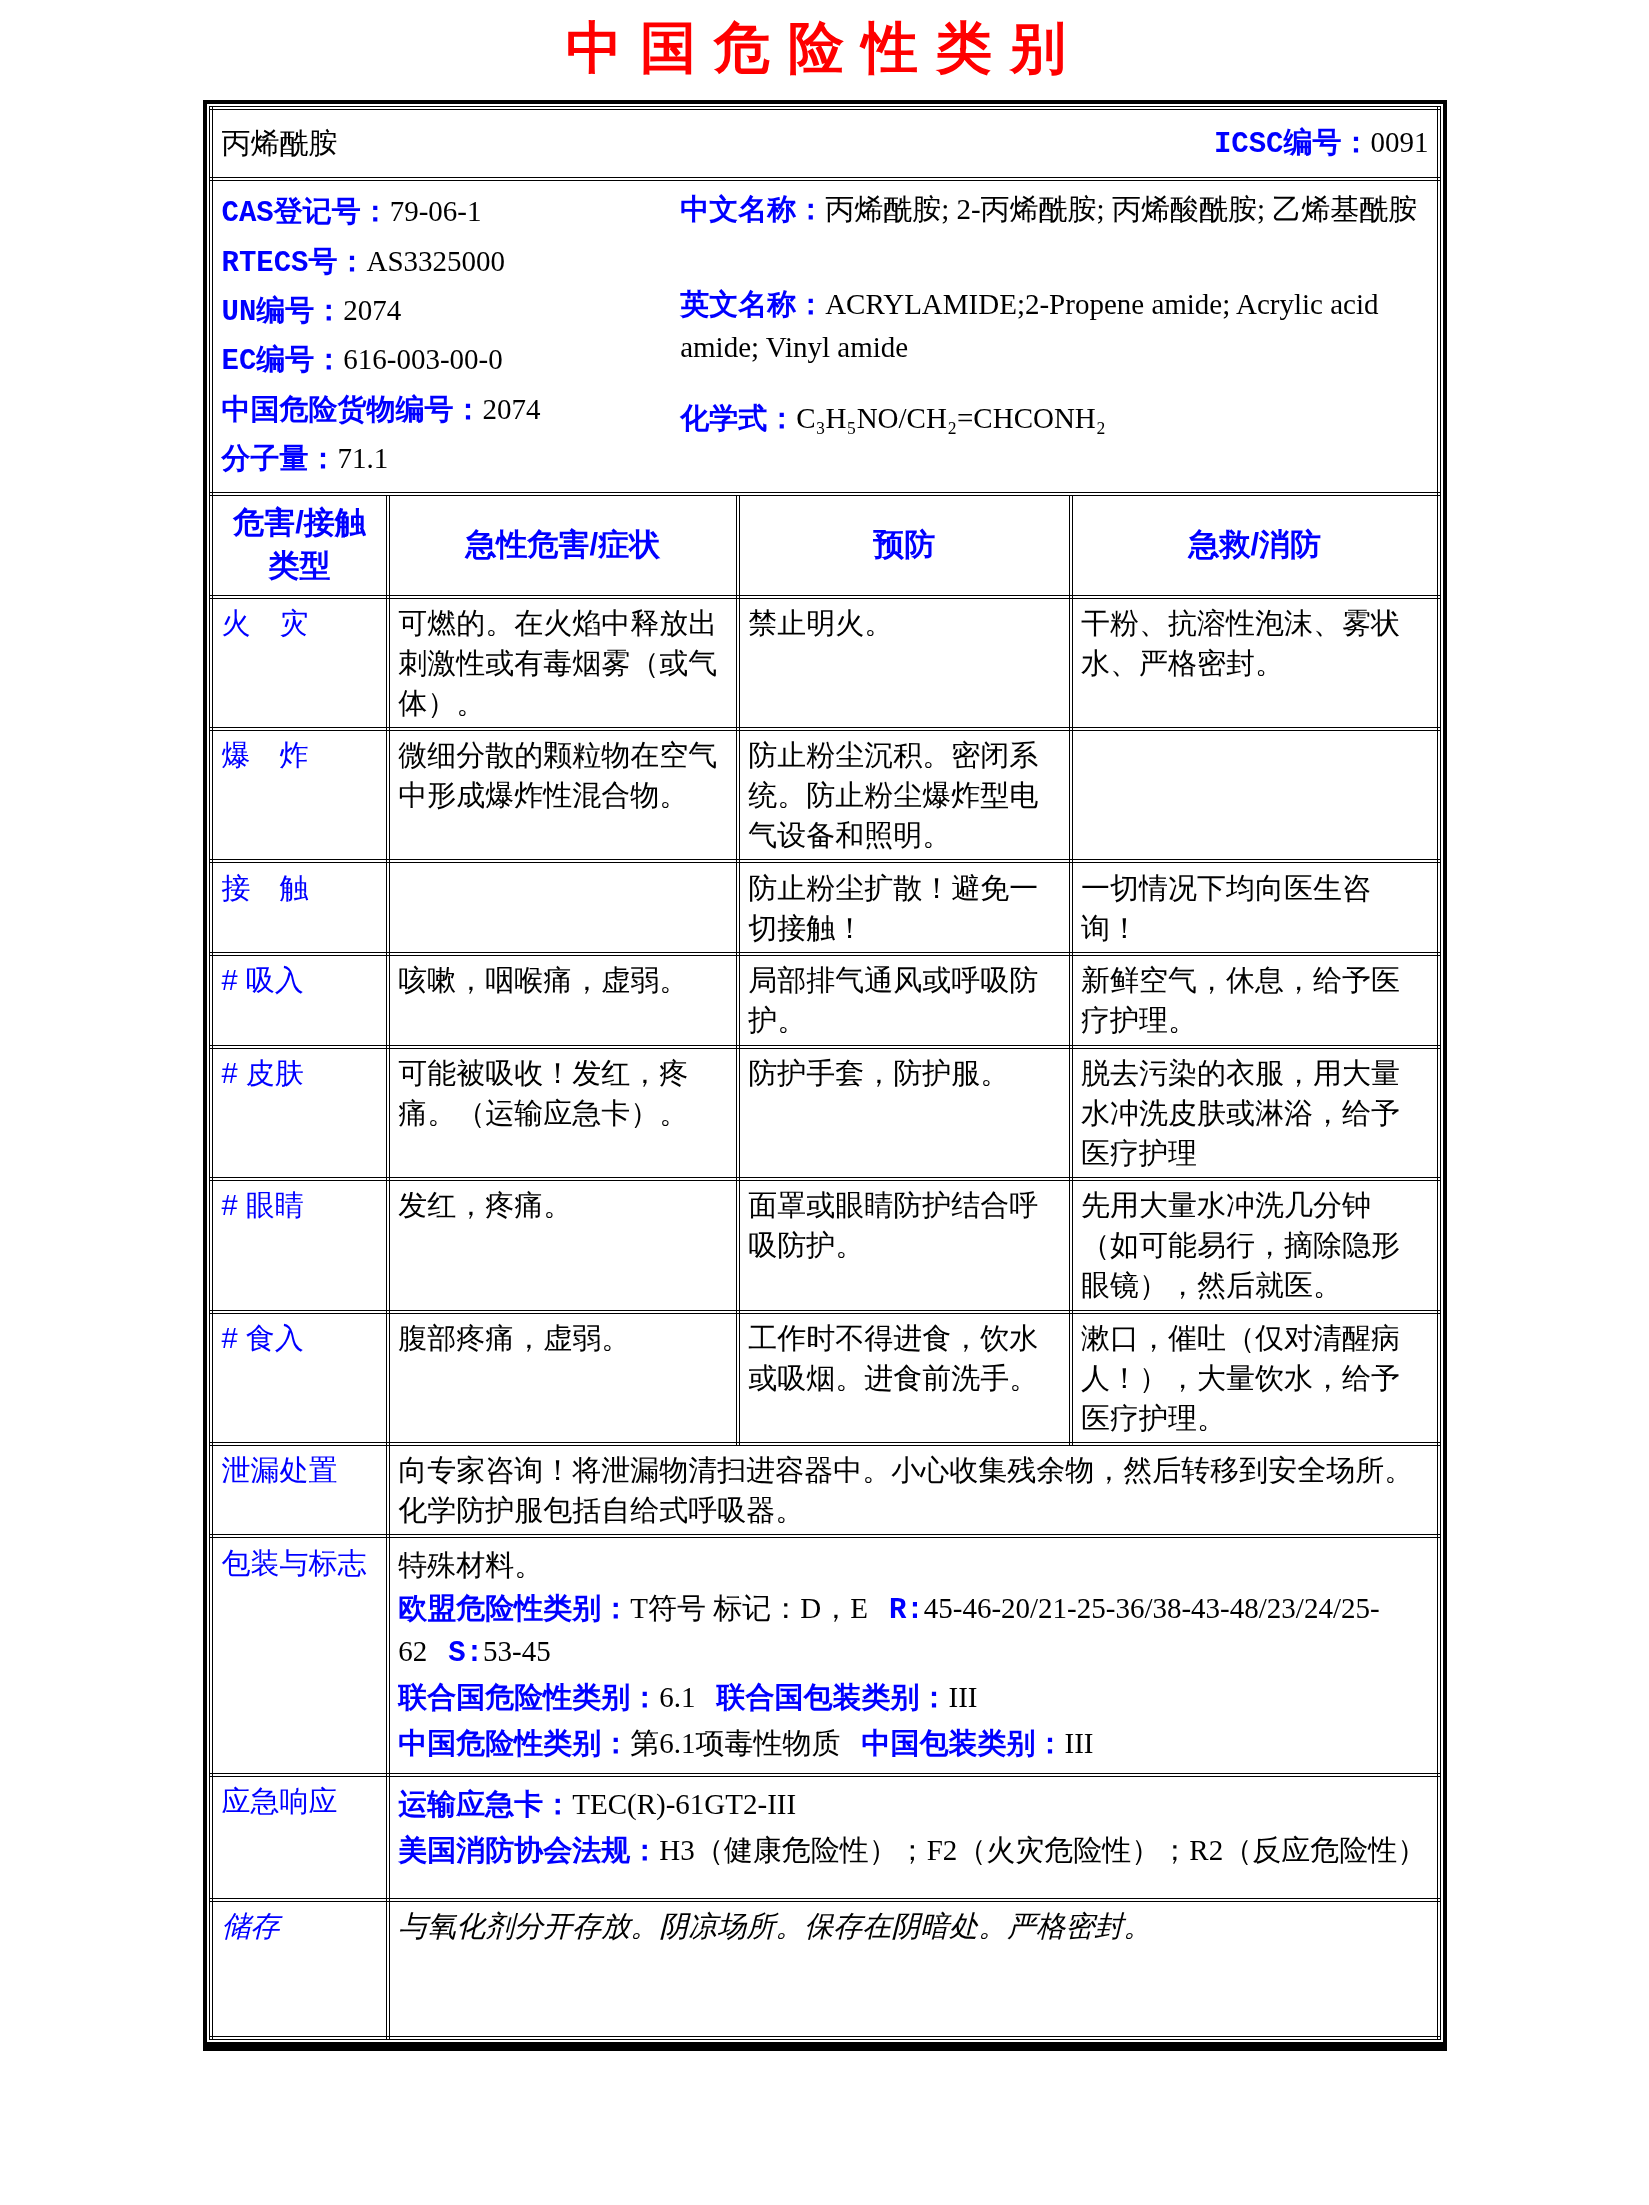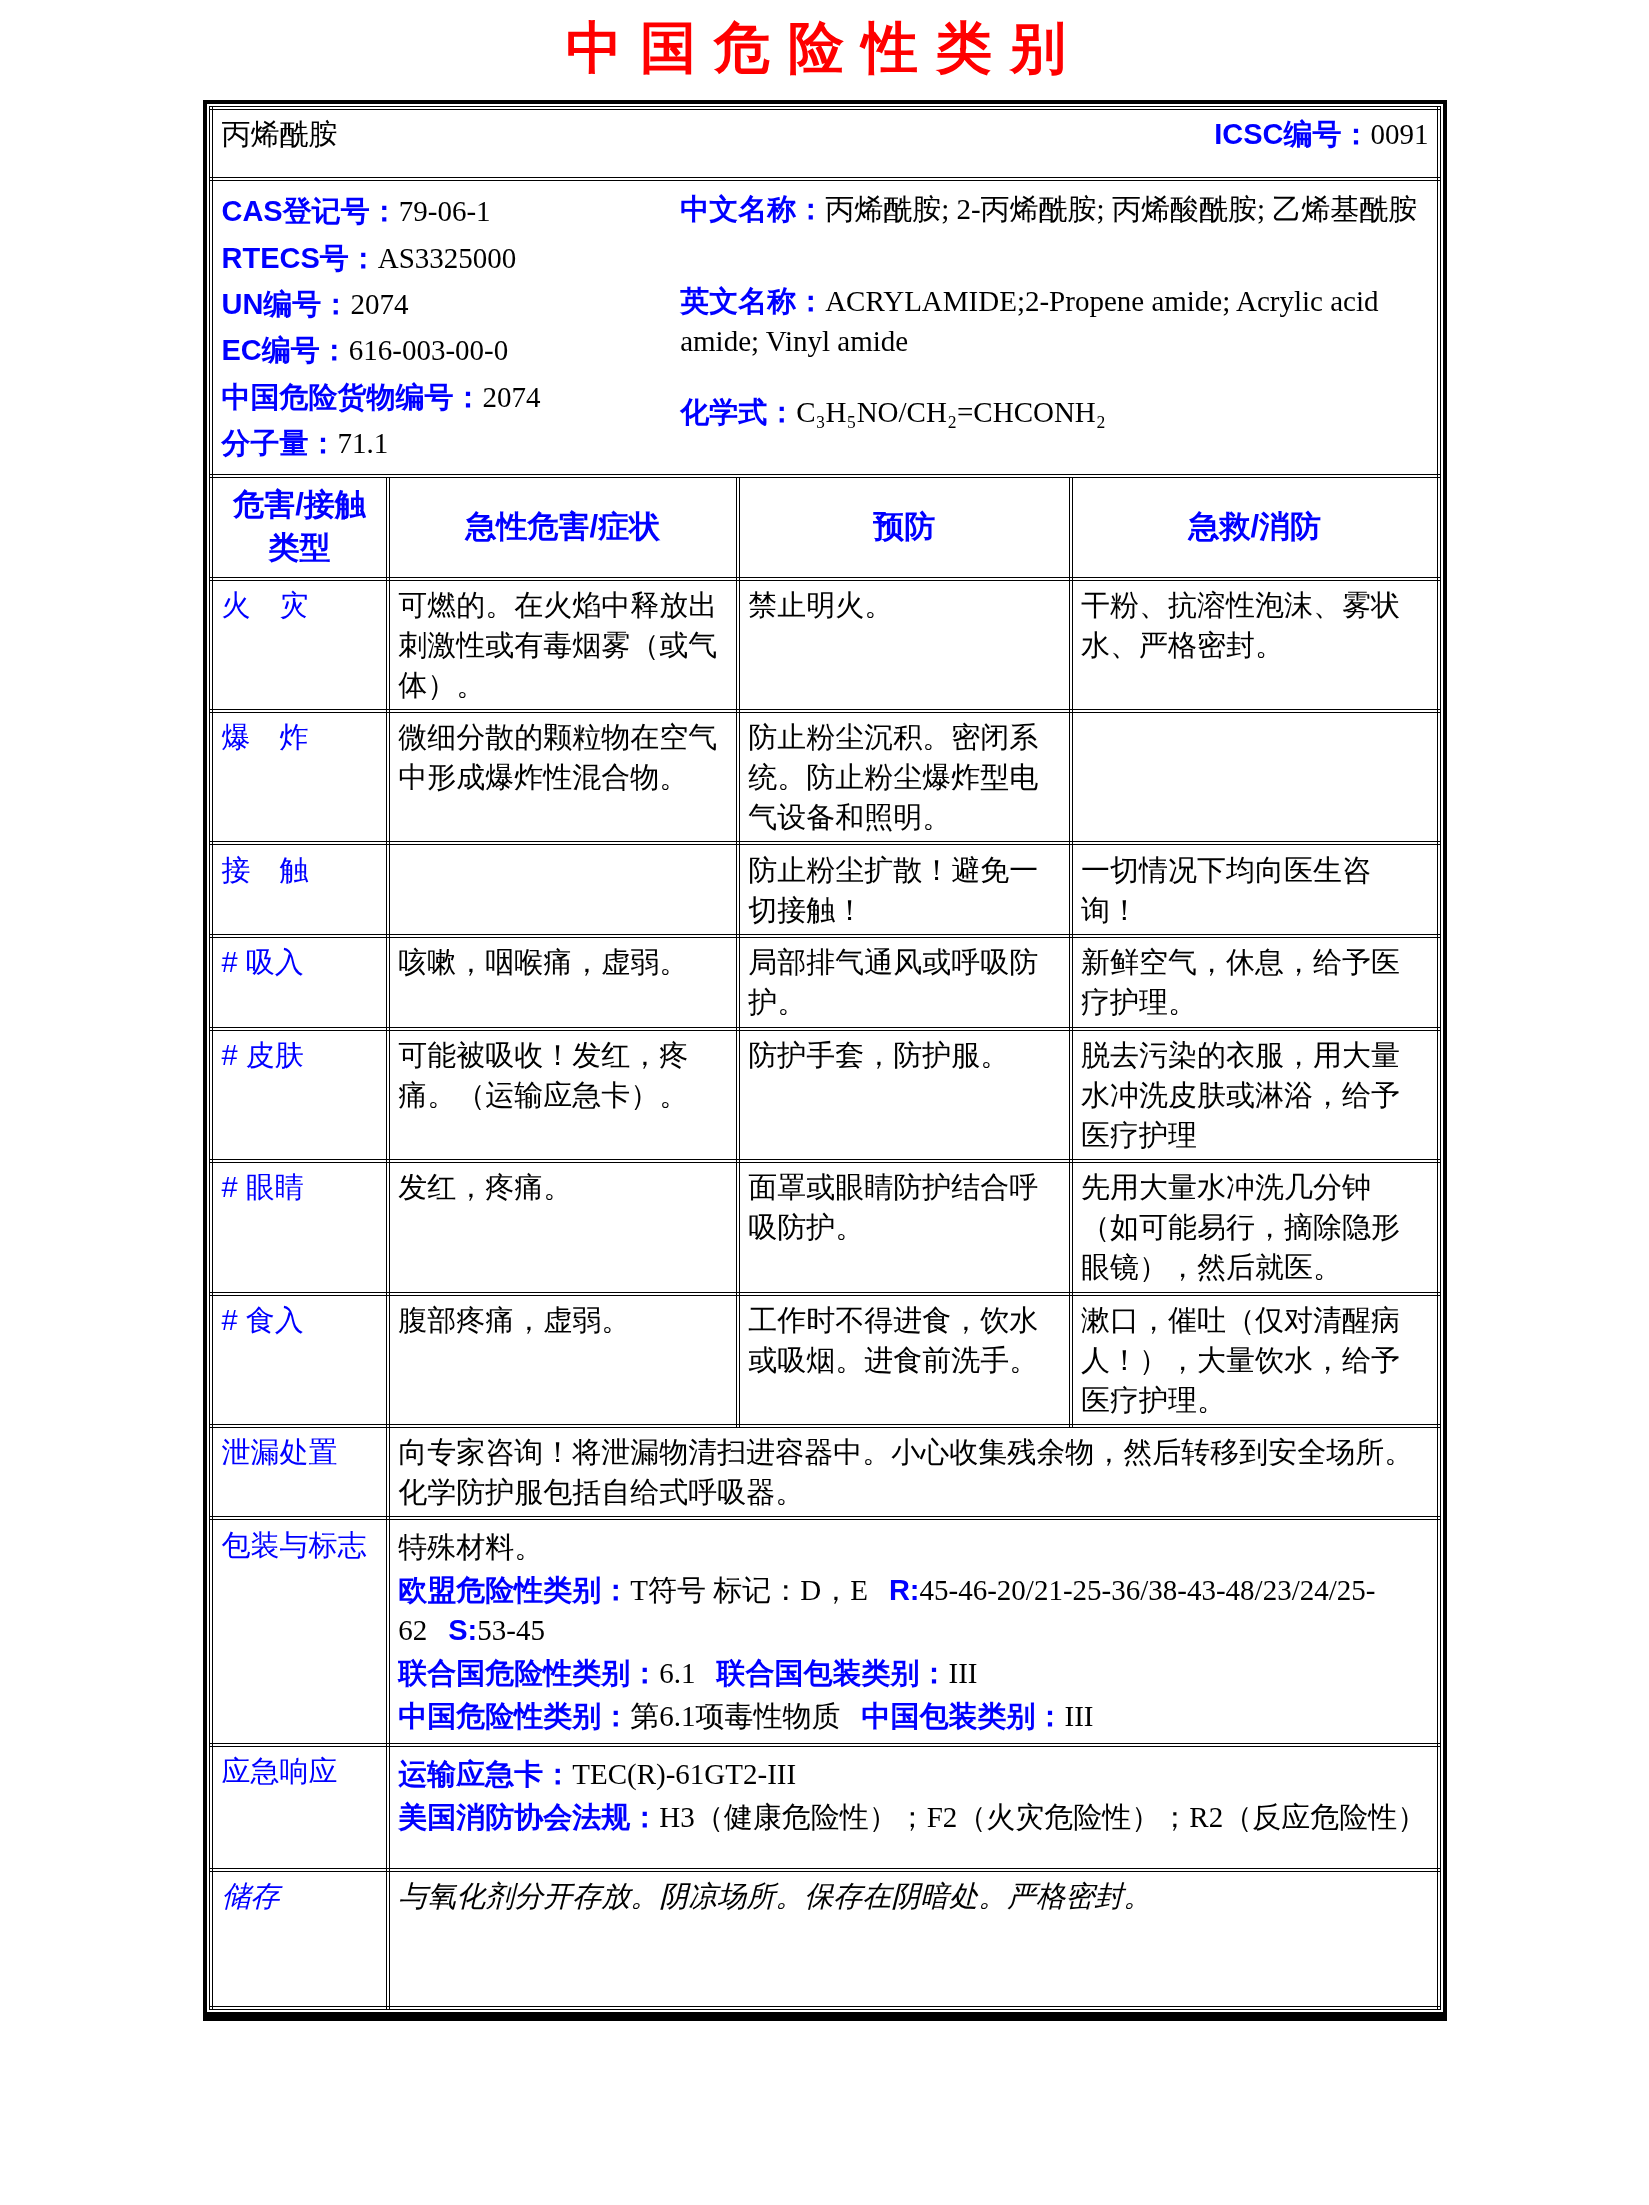--- a/index.html
+++ b/index.html
@@ -6,26 +6,26 @@
   .page{position:relative;width:1650px;height:2205px;background:#fff;overflow:hidden;
         font-family:"Liberation Serif","DejaVu Serif",serif;color:#000;}
   .title{width:1244px;margin:11px 0 12.5px 203px;text-align:center;color:#f00;
          font-size:56px;font-weight:bold;letter-spacing:18px;
          font-family:"Liberation Serif","DejaVu Serif",serif;}
   .frame{margin-left:203px;width:1244px;border:4.2px solid #000;border-bottom:9.8px solid #000;
          padding:2.1px;box-sizing:border-box;background:#fff;}
   table.card{width:100%;border-collapse:collapse;table-layout:fixed;}
   table.card td,table.card th{border:4.2px double #000;padding:4.2px 8.4px;vertical-align:top;
          font-size:29px;line-height:1.38;font-weight:normal;text-align:left;box-sizing:border-box;}
-  .lbl{color:#0000ff;font-weight:bold;font-family:Liberation Sans, sans-serif;}
+  .lbl{color:#0000ff;font-weight:bold;font-family:Liberation Mono, monospace;}
   .val{color:#000;}
   th.rowlab, tr.head-row th{color:#0000ff;font-weight:bold;text-align:center;vertical-align:middle;
          font-family:"Liberation Sans","DejaVu Sans",sans-serif;font-size:31px;}
   .pre{white-space:pre-line;}
-  .flexrow{display:flex;justify-content:space-between;min-height:59px;}
+  .flexrow{display:flex;justify-content:space-between;align-items:center;min-height:59px;}
   tr.name-row td{vertical-align:middle;height:70px;}
   .info-flex{display:flex;}
   .ids{width:38%;}
   .idline{margin:6.3px 0;}
   .names{width:62%;}
   .names p{margin:4.2px 0 0 0;}
   .names p.cnp{margin-bottom:52px;}
   .names p.enp{margin-bottom:31px;}
   tr.head-row{height:103px;}
   tr.r-fire{height:131px;} tr.r-expl{height:131px;} tr.r-contact{height:84px;}

